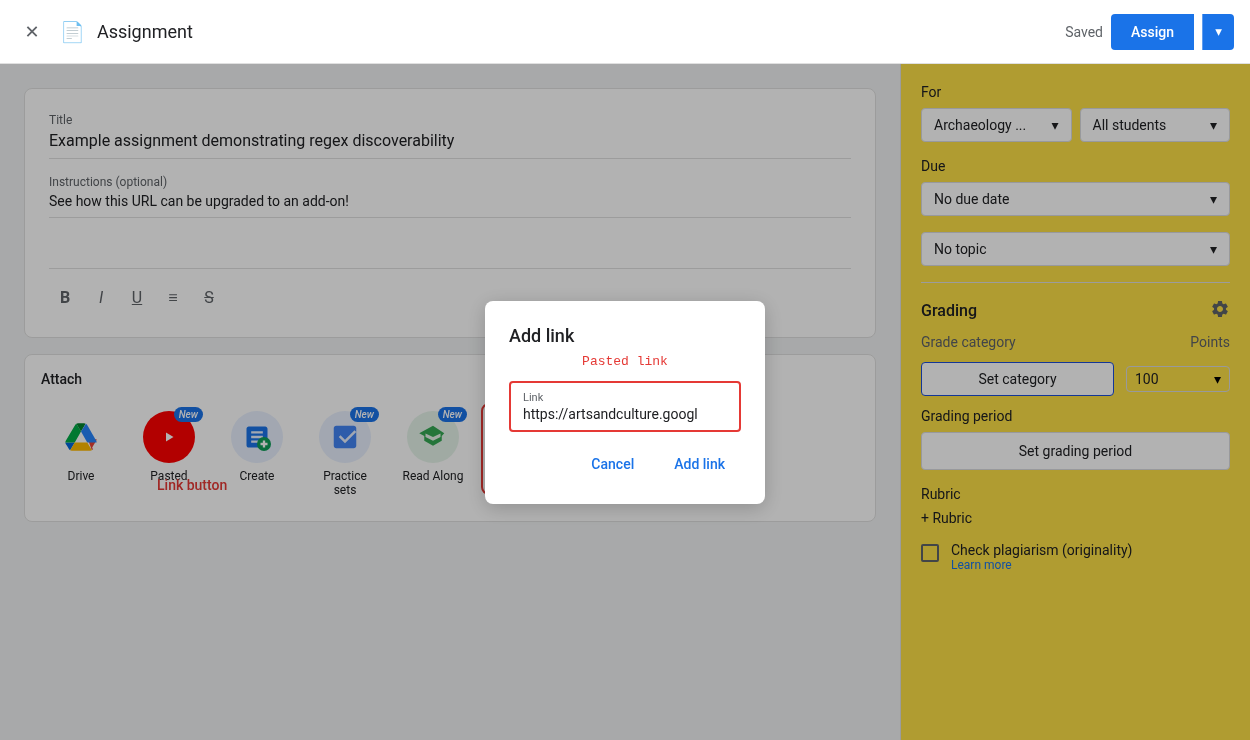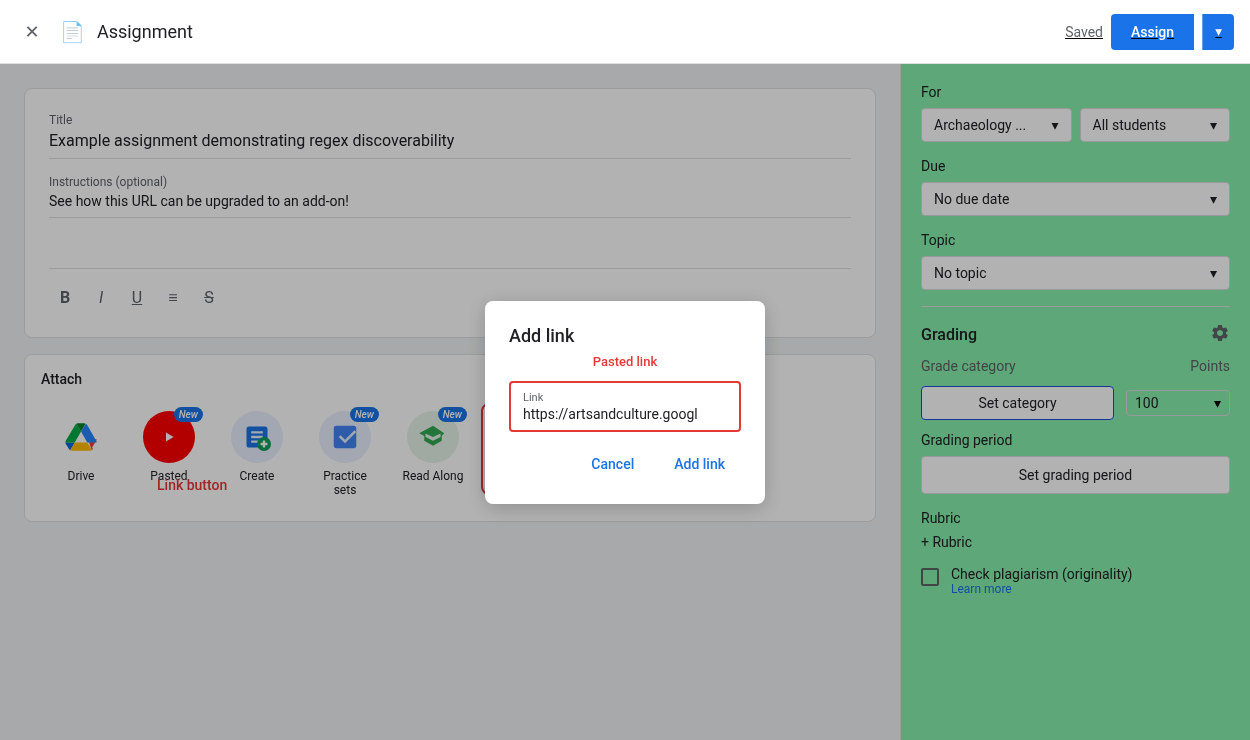--- a/index.html
+++ b/index.html
@@ -12,21 +12,21 @@
       display: flex;
       align-items: center;
       padding: 0 16px;
       border-bottom: 1px solid #e0e0e0;
       gap: 12px;
       position: relative;
       z-index: 10;
     }
     .header-left { display: flex; align-items: center; gap: 12px; flex: 1; }
     .header-title { font-size: 18px; color: #202124; font-weight: 400; }
-    .header-right { display: flex; align-items: center; gap: 8px; text-decoration: underline; }
+    .header-right { display: flex; align-items: center; gap: 8px; }
     .saved-text { color: #5f6368; font-size: 14px; }
     .assign-btn {
       background: #1a73e8;
       color: #fff;
       border: none;
       padding: 0 20px;
       height: 36px;
       border-radius: 4px 0 0 4px;
       font-size: 14px;
       font-weight: 500;
@@ -181,21 +181,21 @@
       left: 140px;
       bottom: 30px;
       color: #e53935;
       font-size: 14px;
       font-weight: 500;
     }
 
     
     .right-panel {
       width: 350px;
-      background: #86efac;
+      background: #fde047;
       border-left: 1px solid #e0e0e0;
       padding: 20px;
       overflow-y: auto;
     }
     .right-section-label {
       font-size: 14px;
       color: #202124;
       margin-bottom: 8px;
       font-weight: 400;
     }
@@ -320,20 +320,21 @@
       color: #202124;
       margin-bottom: 8px;
       font-weight: 500;
     }
     .pasted-link-label {
       font-size: 13px;
       color: #e53935;
       margin-bottom: 12px;
       font-weight: 500;
       text-align: center;
+      font-family: Liberation Mono, monospace;
     }
     .link-input-wrapper {
       border: 2px solid #e53935;
       border-radius: 4px;
       padding: 8px 12px;
       margin-bottom: 16px;
     }
     .link-input-label {
       font-size: 11px;
       color: #5f6368;
@@ -510,21 +511,20 @@
         <span>▾</span>
       </button>
     </div>
 
     <div class="right-section-label">Due</div>
     <button class="dropdown-btn dropdown-btn-full" style="margin-bottom:16px;">
       <span>No due date</span>
       <span>▾</span>
     </button>
 
-    <div class="right-section-label">Topic</div>
     <button class="dropdown-btn dropdown-btn-full" style="margin-bottom:16px;">
       <span>No topic</span>
       <span>▾</span>
     </button>
 
     <hr class="section-divider">
 
     <div class="grading-header">
       <span class="grading-title">Grading</span>
       <button class="gear-btn">

